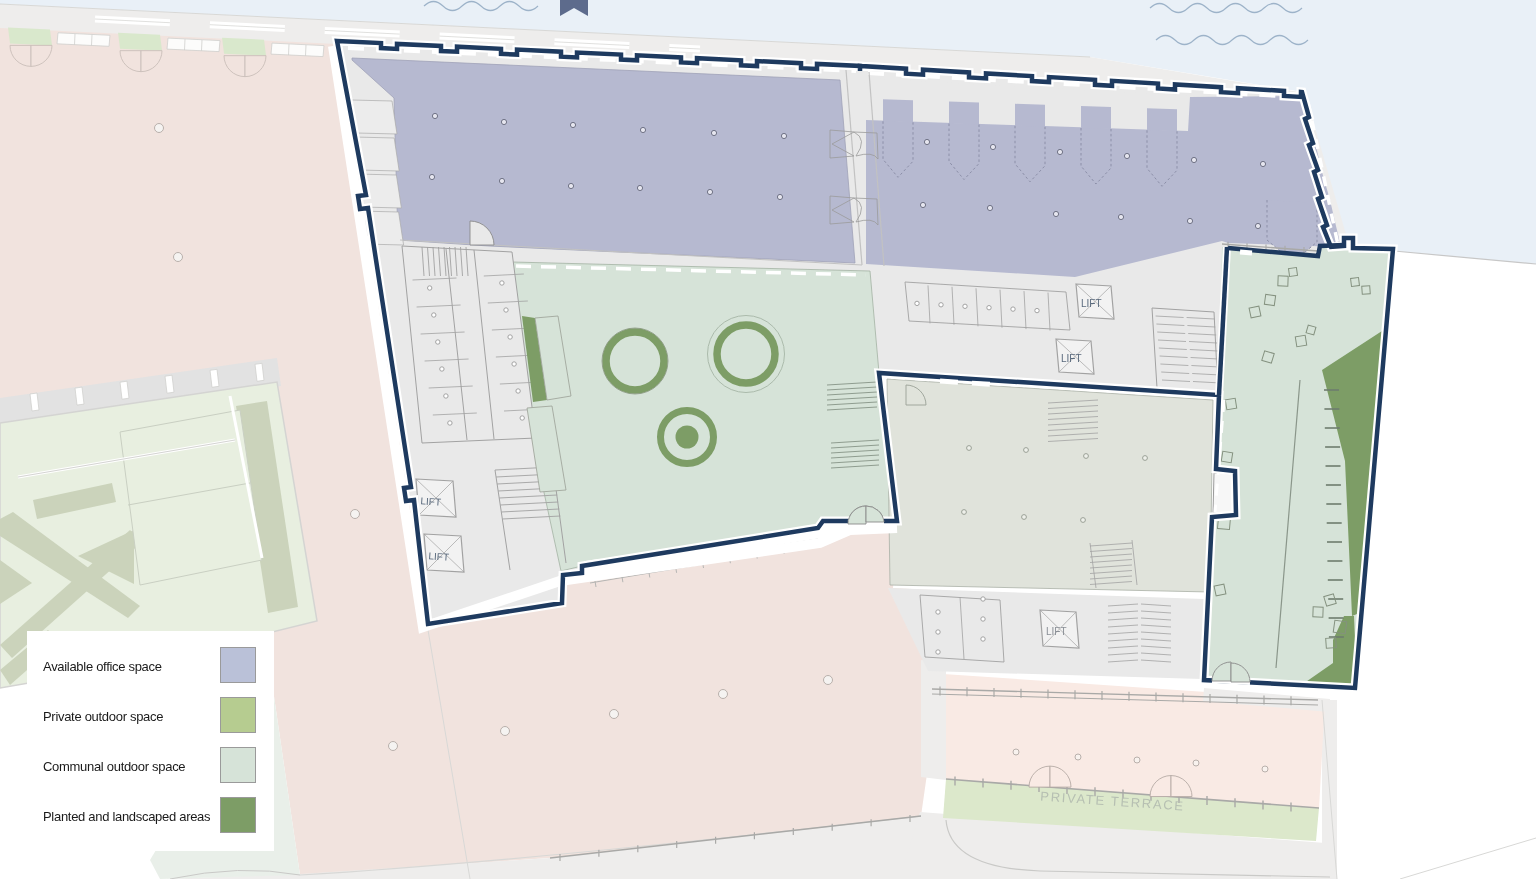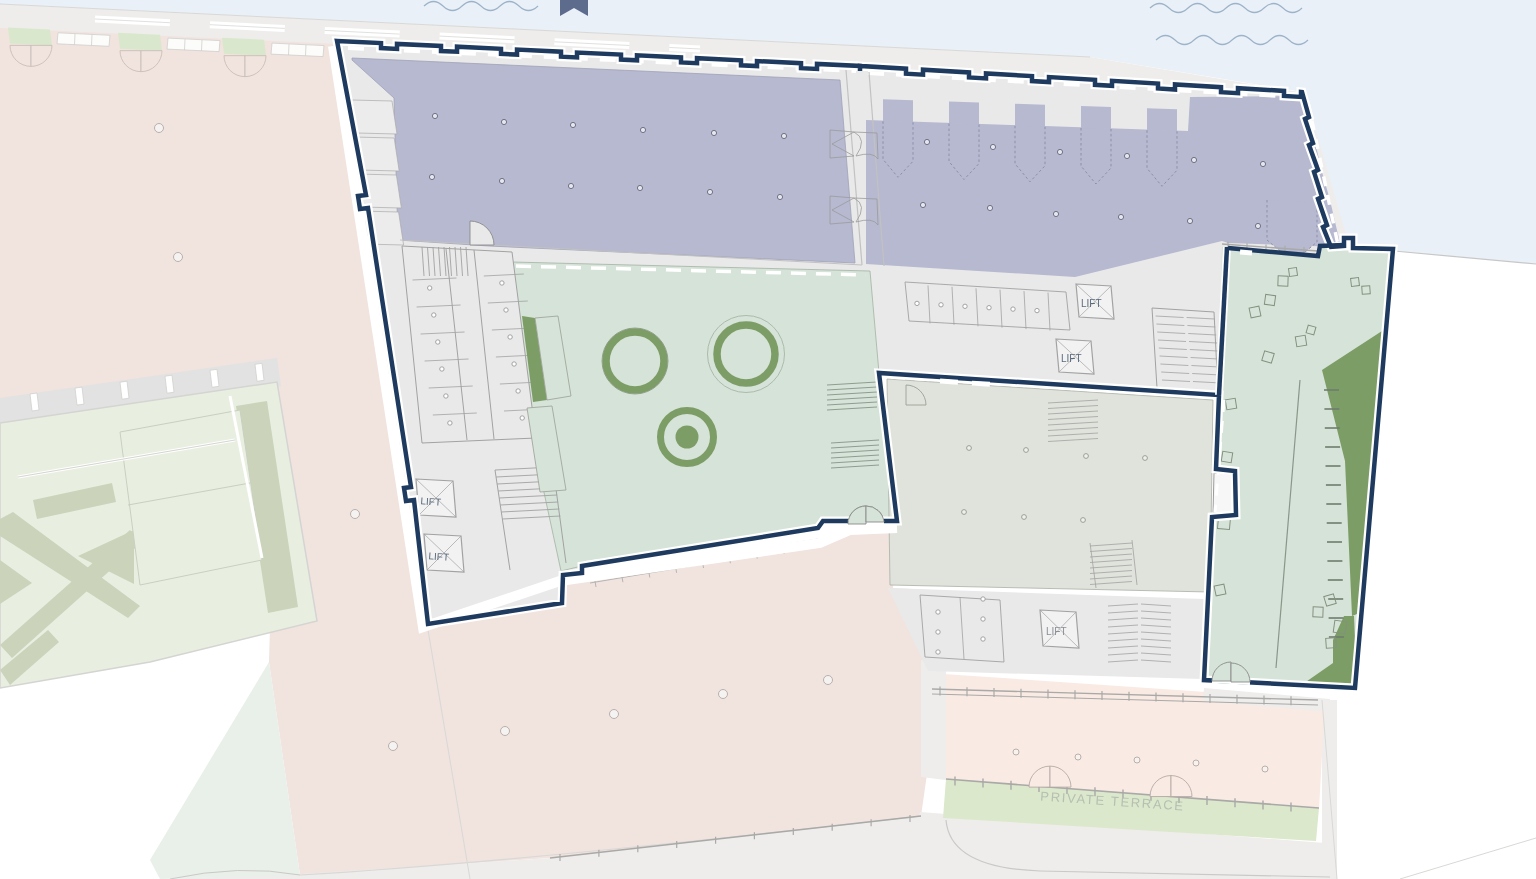--- a/index.html
+++ b/index.html
@@ -437,13 +437,23 @@
 <path d="M1228,248 L1318,256 L1320,246 L1344,245" fill="none" stroke="#1e3a5f" stroke-width="4.5"></path>
 <line x1="848.0" y1="522.5" x2="884.0" y2="521.5" stroke="#fff" stroke-width="6"></line>
 <path d="M848,524 A18,18 0 0 1 866,506 L866,524 Z" fill="#d6e3d8" stroke="#8a8a8a" stroke-width="0.9"></path>
 <path d="M884,522 A18,18 0 0 0 866,506 L866,522 Z" fill="#d6e3d8" stroke="#8a8a8a" stroke-width="0.9"></path>
 <line x1="1240.0" y1="252.0" x2="1252.0" y2="253.0" stroke="#fff" stroke-width="5"></line>
 <line x1="1212.0" y1="680.5" x2="1250.0" y2="682.5" stroke="#fff" stroke-width="5"></line>
 <path d="M1212,681 A19,19 0 0 1 1231,662 L1231,681 Z" fill="#d6e3d8" stroke="#8a8a8a" stroke-width="0.9"></path>
 <path d="M1250,682 A19,19 0 0 0 1231,663 L1231,682 Z" fill="#d6e3d8" stroke="#8a8a8a" stroke-width="0.9"></path>
 <line x1="940.0" y1="381.0" x2="1000.0" y2="385.0" stroke="#fff" stroke-width="5" stroke-dasharray="18,14"></line>
 </svg>
+<div id="legend">
+  <div class="lrow" style="top:28px">Available office space</div>
+  <div class="sw" style="top:16px;background:#bac1d8"></div>
+  <div class="lrow" style="top:78px">Private outdoor space</div>
+  <div class="sw" style="top:66px;background:#b6cc90"></div>
+  <div class="lrow" style="top:128px">Communal outdoor space</div>
+  <div class="sw" style="top:116px;background:#d6e3d8"></div>
+  <div class="lrow" style="top:178px">Planted and landscaped areas</div>
+  <div class="sw" style="top:166px;background:#7d9d66"></div>
+</div>
 <div id="pt">PRIVATE TERRACE</div>
 </div>
 </body></html>

